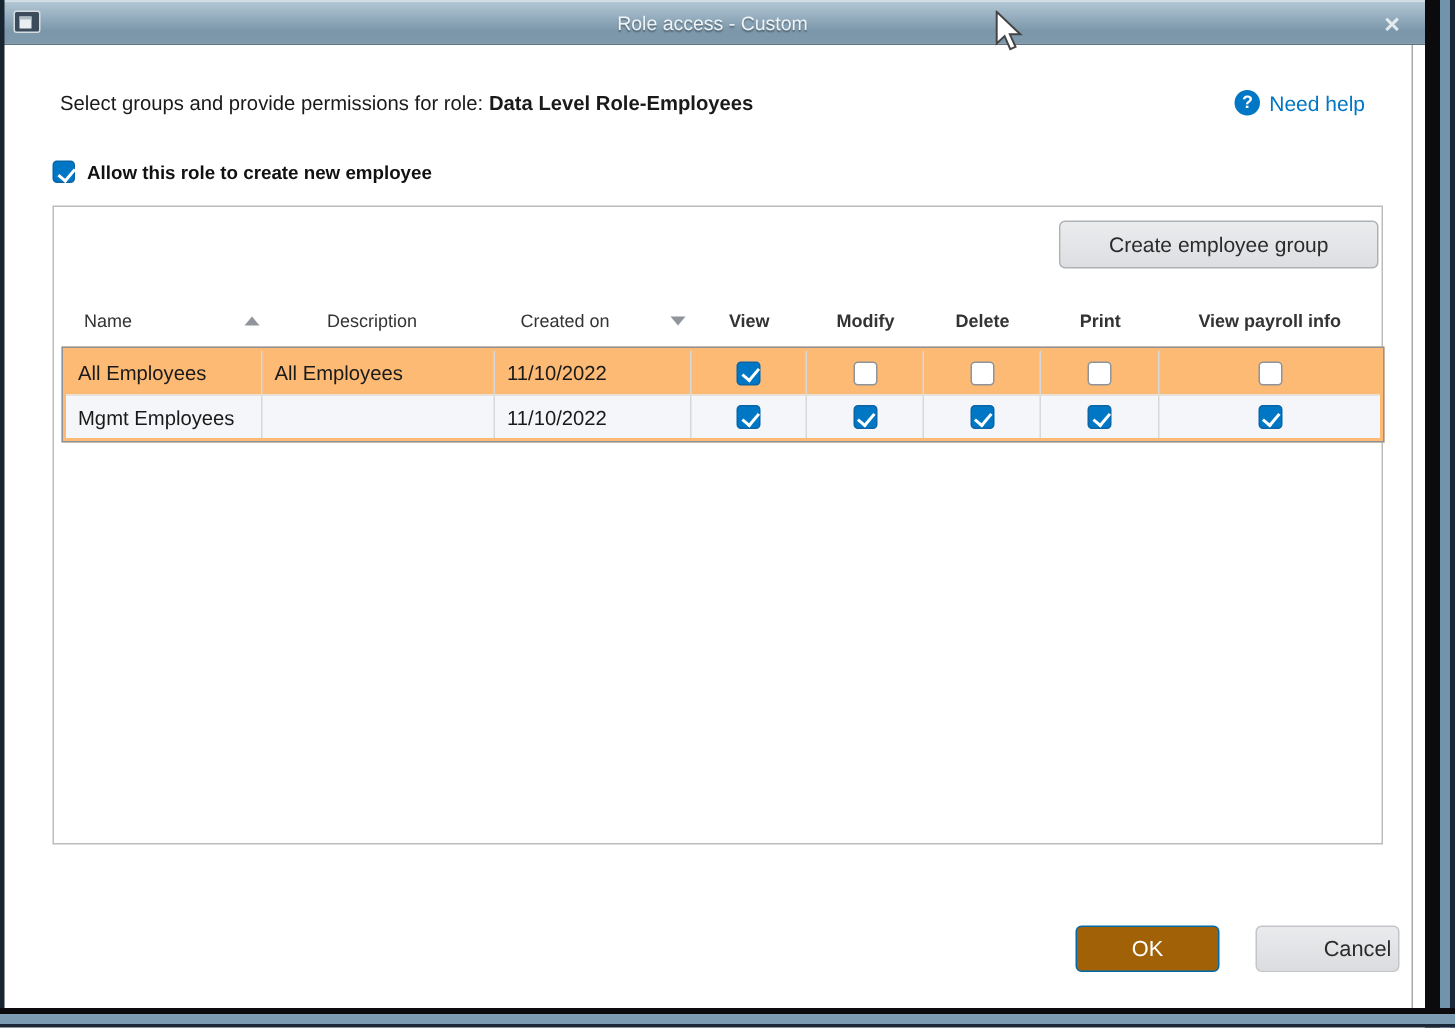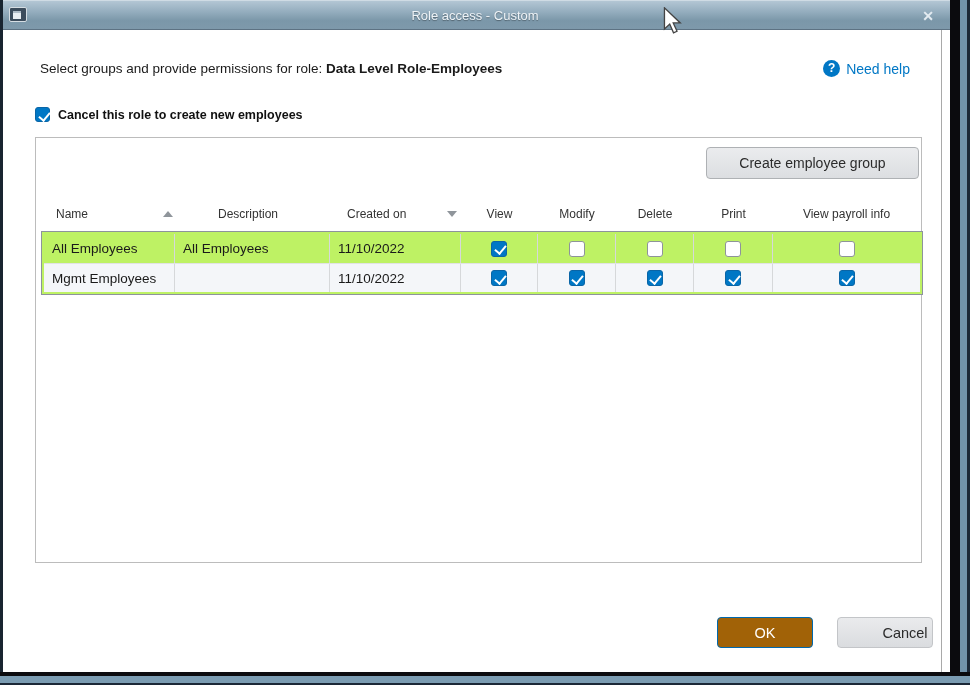--- a/index.html
+++ b/index.html
@@ -55,31 +55,31 @@
     border:1px solid #bcbcbc; background:#fff; }
   .create-btn { position:absolute; right:2px; top:9px; width:213px; height:32px;
     background:linear-gradient(#ebecee,#dcdee1); border:1px solid #aeb1b4; border-radius:4px;
     font-family:"Liberation Sans",sans-serif; font-size:14px; color:#2b2b2b; cursor:pointer; }
 
   .grid-cols { display:grid; grid-template-columns:131px 155px 131px 77px 78px 78px 79px auto; }
 
   .thead { position:absolute; left:5px; top:60px; width:882px; height:32px;
     padding:0 3px; align-items:center; font-size:12px; color:#333; }
   .th { display:flex; align-items:center; height:100%; cursor:pointer; }
-  .th.center { justify-content:center; }
+  .th.center { justify-content:center;font-weight:bold; }
   .th-name { padding-left:12px; justify-content:space-between; padding-right:2px; }
   .th-desc { padding-left:43px; }
   .th-created { padding-left:17px; justify-content:space-between; padding-right:4px; }
   .tri-up { width:0; height:0; border-left:5px solid transparent; border-right:5px solid transparent;
     border-bottom:6px solid #8f959b; }
   .tri-down { width:0; height:0; border-left:5px solid transparent; border-right:5px solid transparent;
     border-top:6px solid #8f959b; }
 
   .tbody { position:absolute; left:5px; top:93px; width:882px;
-    border:1px solid #8d939c; background:#bef264; padding:2px; }
+    border:1px solid #8d939c; background:#fdba74; padding:2px; }
   .trow { height:29px; align-items:center; font-size:13.5px; color:#1a1a1a; }
   .trow + .trow { border-top:1px solid #e2e3e5; }
   .trow.alt { background:#f4f6f9; }
   .td { height:100%; display:flex; align-items:center; padding-left:8px; border-right:1px solid #d6d8da; }
   .td.center { justify-content:center; padding-left:0; }
   .td.last { border-right:none; }
 
   
   .ok-btn { position:absolute; left:717px; top:617px; width:96px; height:31px;
     background:#a16207; border:1px solid #0068ad; border-radius:4px; color:#fff;
@@ -108,21 +108,21 @@
       <b>Data Level Role-Employees</b>
     </div>
 
     <div class="need-help">
       <span class="help-icon">?</span>
       <span>Need help</span>
     </div>
 
     <div class="allow-row">
       <span class="cb small checked"></span>
-      <span class="label">Cancel this role to create new employees</span>
+      <span class="label">Allow this role to create new employee</span>
     </div>
 
     <div class="panel">
       <button class="create-btn">Create employee group</button>
 
       <div class="thead grid-cols">
         <div class="th th-name">
           <span>Name</span>
           <span class="tri-up"></span>
         </div>

